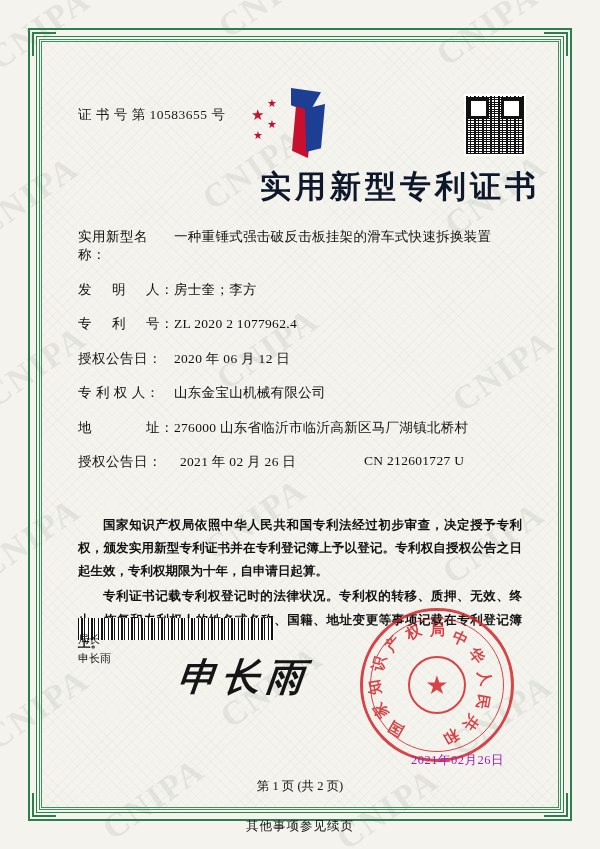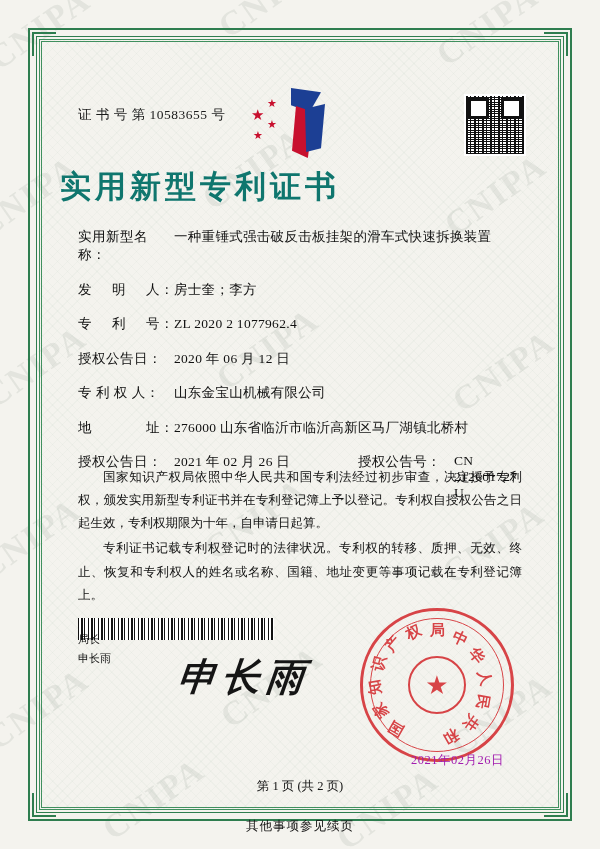--- a/index.html
+++ b/index.html
@@ -148,25 +148,25 @@
     line-height: 1;
   }
   .logo .s1 { left: 6px;  top: 20px; font-size: 15px; }
   .logo .s2 { left: 22px; top: 10px; font-size: 11px; }
   .logo .s3 { left: 22px; top: 31px; font-size: 11px; }
   .logo .s4 { left: 8px;  top: 42px; font-size: 11px; }
 
   .title {
     position: absolute;
     left: 0; right: 0; top: 106px;
-    text-align: left;
+    text-align: right;
     font-size: 31px;
     font-weight: bold;
     letter-spacing: 4px;
-    color: #0f766e;
+    color: #0f172a;
     font-family: "DejaVu Serif", serif;
   }
 
   
   .fields {
     position: absolute;
     left: 18px; right: 18px; top: 168px;
   }
   .row {
     display: flex;
@@ -182,32 +182,33 @@
   }
   .row .lbl.spread {
     display: flex;
     justify-content: space-between;
   }
   .row .lbl.spread span { display: inline-block; }
   .row .val {
     flex: 1;
     letter-spacing: 0.3px;
   }
-  .row .val.two { display: flex; }
+  .row .val.two { display: flex; margin-left: 6px; }
   .row .val .v1 { flex: 0 0 184px; }
   .row .val .lbl2 { flex: 0 0 96px; }
 
   
   .paras {
     position: absolute;
-    left: 18px; right: 18px; top: 406px;
+    left: 18px; right: 18px; top: 454px;
     font-size: 12.5px;
     line-height: 1.85;
     color: #111;
     text-align: justify;
+    font-weight: bold;
   }
   .paras p {
     margin: 0 0 2px 0;
     text-indent: 25px;
   }
 
   
   .barcode {
     position: absolute;
     left: 18px; top: 558px;
@@ -387,21 +388,20 @@
         <div class="lbl spread">
           <span>地</span>
           <span>址：</span>
         </div>
         <div class="val">276000 山东省临沂市临沂高新区马厂湖镇北桥村</div>
       </div>
       <div class="row">
         <div class="lbl">授权公告日：</div>
         <div class="val two">
           <span class="v1">2021 年 02 月 26 日</span>
-          <span class="lbl2">授权公告号：</span>
           <span>CN 212601727 U</span>
         </div>
       </div>
     </div>
 
     <div class="paras">
       <p>国家知识产权局依照中华人民共和国专利法经过初步审查，决定授予专利权，颁发实用新型专利证书并在专利登记簿上予以登记。专利权自授权公告之日起生效，专利权期限为十年，自申请日起算。</p>
       <p>专利证书记载专利权登记时的法律状况。专利权的转移、质押、无效、终止、恢复和专利权人的姓名或名称、国籍、地址变更等事项记载在专利登记簿上。</p>
     </div>
 

